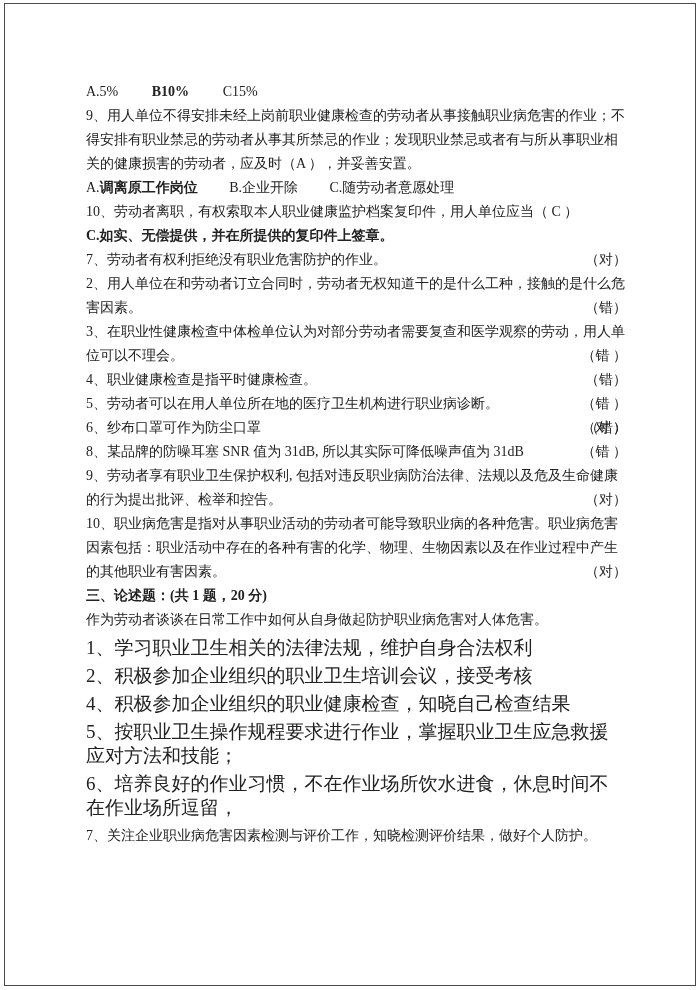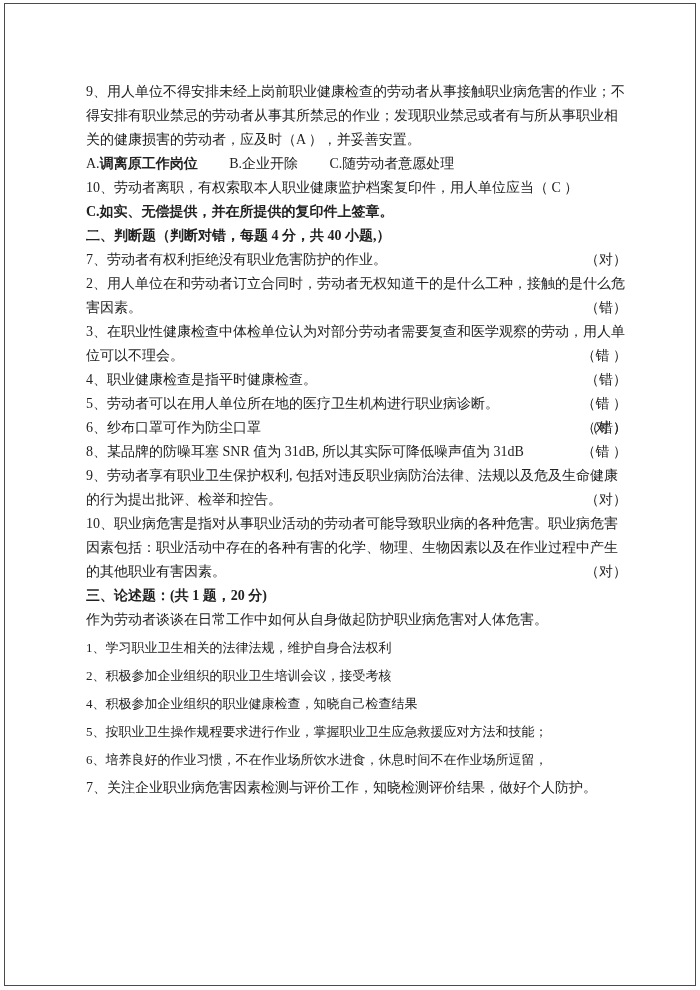--- a/index.html
+++ b/index.html
@@ -41,50 +41,54 @@
     position: relative;
   }
   .judge .jans {
     position: absolute;
     right: 0;
     bottom: 0;
     white-space: nowrap;
   }
   .answers { margin-top: 2px; }
   .ans-item {
-    font-size: 13px;
+    font-size: 19px;
     line-height: 24px;
     margin-top: 4px;
   }
   .ans-item.large {
     font-size: 14px;
   }
 </style>
 </head>
 <body>
 
 <div class="page">
   <div class="sheet">
     <div class="content">
 
+      <p>
+        <span>A.5%</span>
+        <span class="bold gap">B10%</span>
+        <span class="gap">C15%</span>
+      </p>
 
       <p>9、用人单位不得安排未经上岗前职业健康检查的劳动者从事接触职业病危害的作业；不得安排有职业禁忌的劳动者从事其所禁忌的作业；发现职业禁忌或者有与所从事职业相关的健康损害的劳动者，应及时（A ），并妥善安置。</p>
 
       <p>
         <span>A.</span><span class="bold">调离原工作岗位</span>
         <span class="gap2">B.企业开除</span>
         <span class="gap2">C.随劳动者意愿处理</span>
       </p>
 
       <p>10、劳动者离职，有权索取本人职业健康监护档案复印件，用人单位应当（ C ）</p>
 
 
       <p class="bold">C.如实、无偿提供，并在所提供的复印件上签章。</p>
 
-      <p class="bold">二、判断题（判断对错，每题 4 分，共 40 小题,）</p>
 
       <div class="judge">
         <span>7、劳动者有权利拒绝没有职业危害防护的作业。</span><span class="jans">（对）</span>
       </div>
       <div class="judge">
         <span>2、用人单位在和劳动者订立合同时，劳动者无权知道干的是什么工种，接触的是什么危害因素。</span><span class="jans">（错）</span>
       </div>
       <div class="judge">
         <span>3、在职业性健康检查中体检单位认为对部分劳动者需要复查和医学观察的劳动，用人单位可以不理会。</span><span class="jans">（错 ）</span>
       </div>

